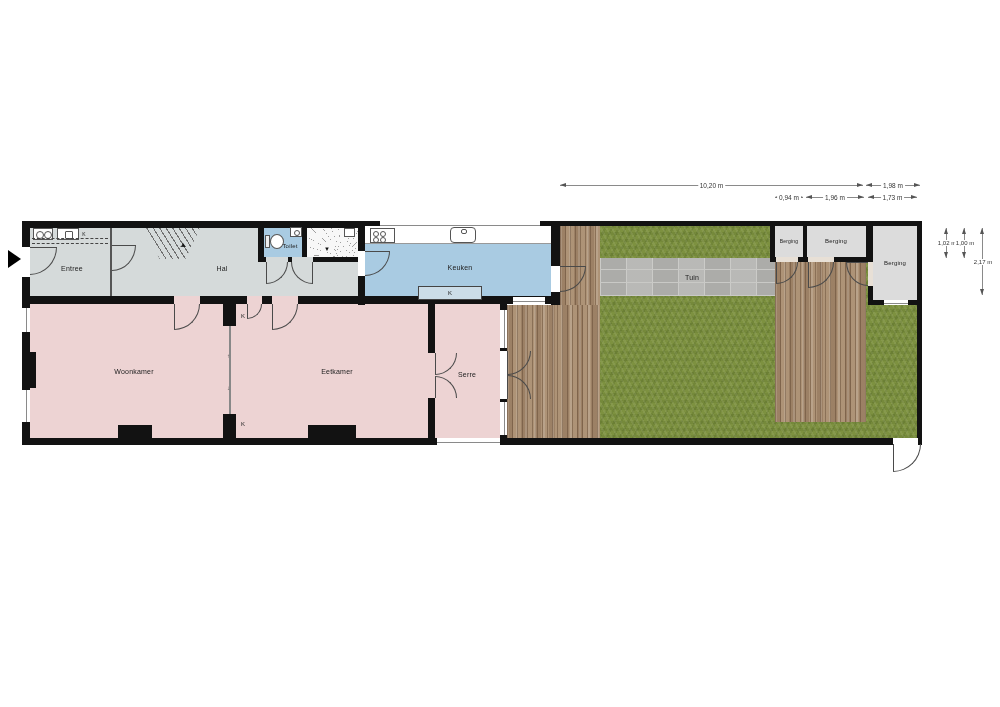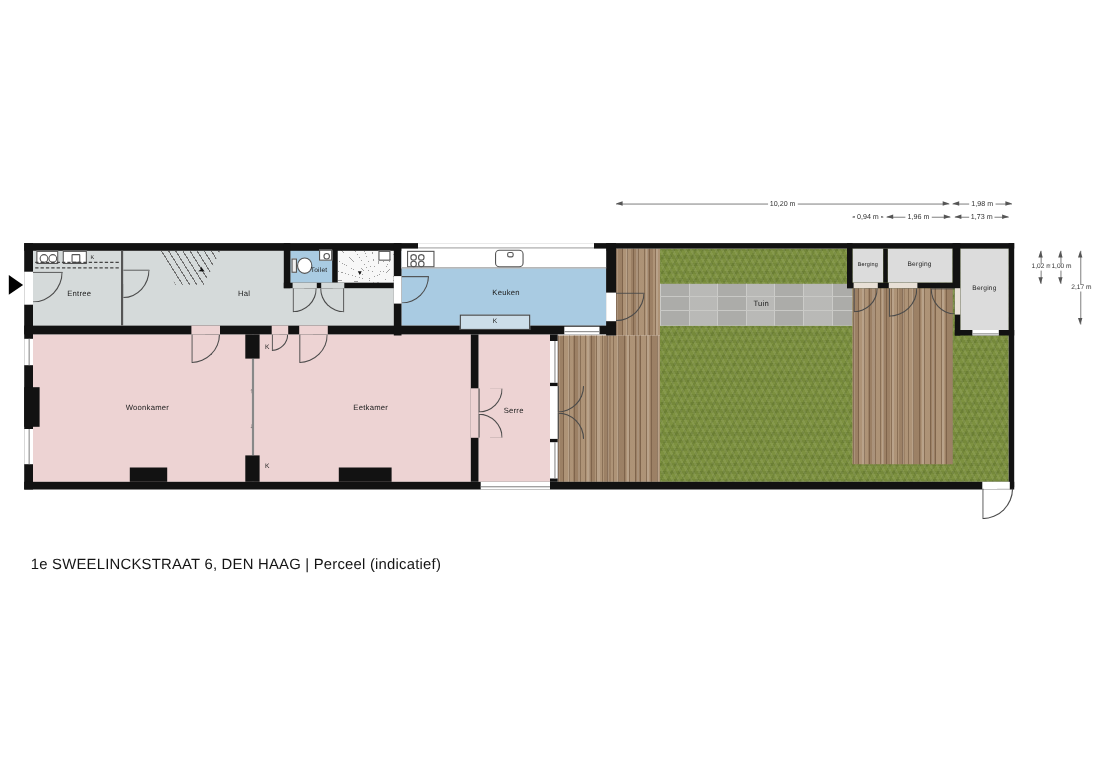--- a/index.html
+++ b/index.html
@@ -250,15 +250,14 @@
     <span class="dl">1,00 m</span>
   </div>
   <div class="vdim" style="left:982px;top:228px;height:67px;">
     <span class="at"></span>
       <span class="ab"></span>
     <span class="dl">2,17 m</span>
   </div>
 
   <div class="marker" style="left:8px;top:250px;border-top:9px solid transparent;border-bottom:9px solid transparent;border-left:13px solid #000;"></div>
 
-  <div id="title">1e SWEELINCKSTRAAT 6, DEN HAAG | Perceel (indicatief)</div>
 
 </div>
 
 </body></html>

